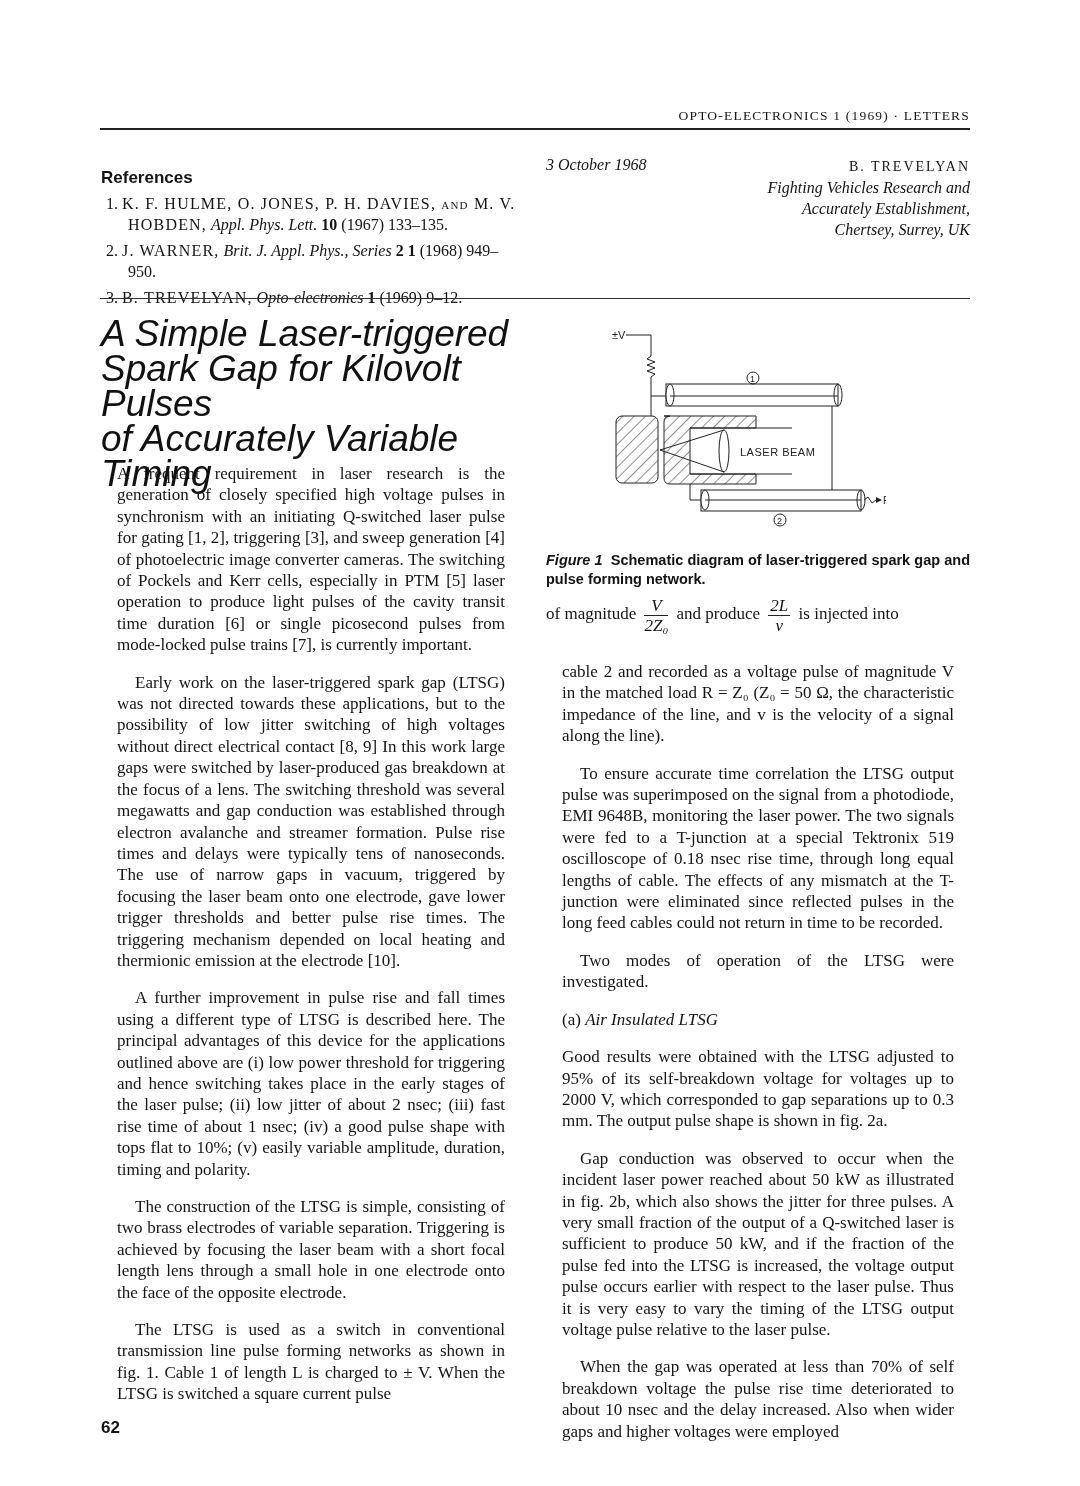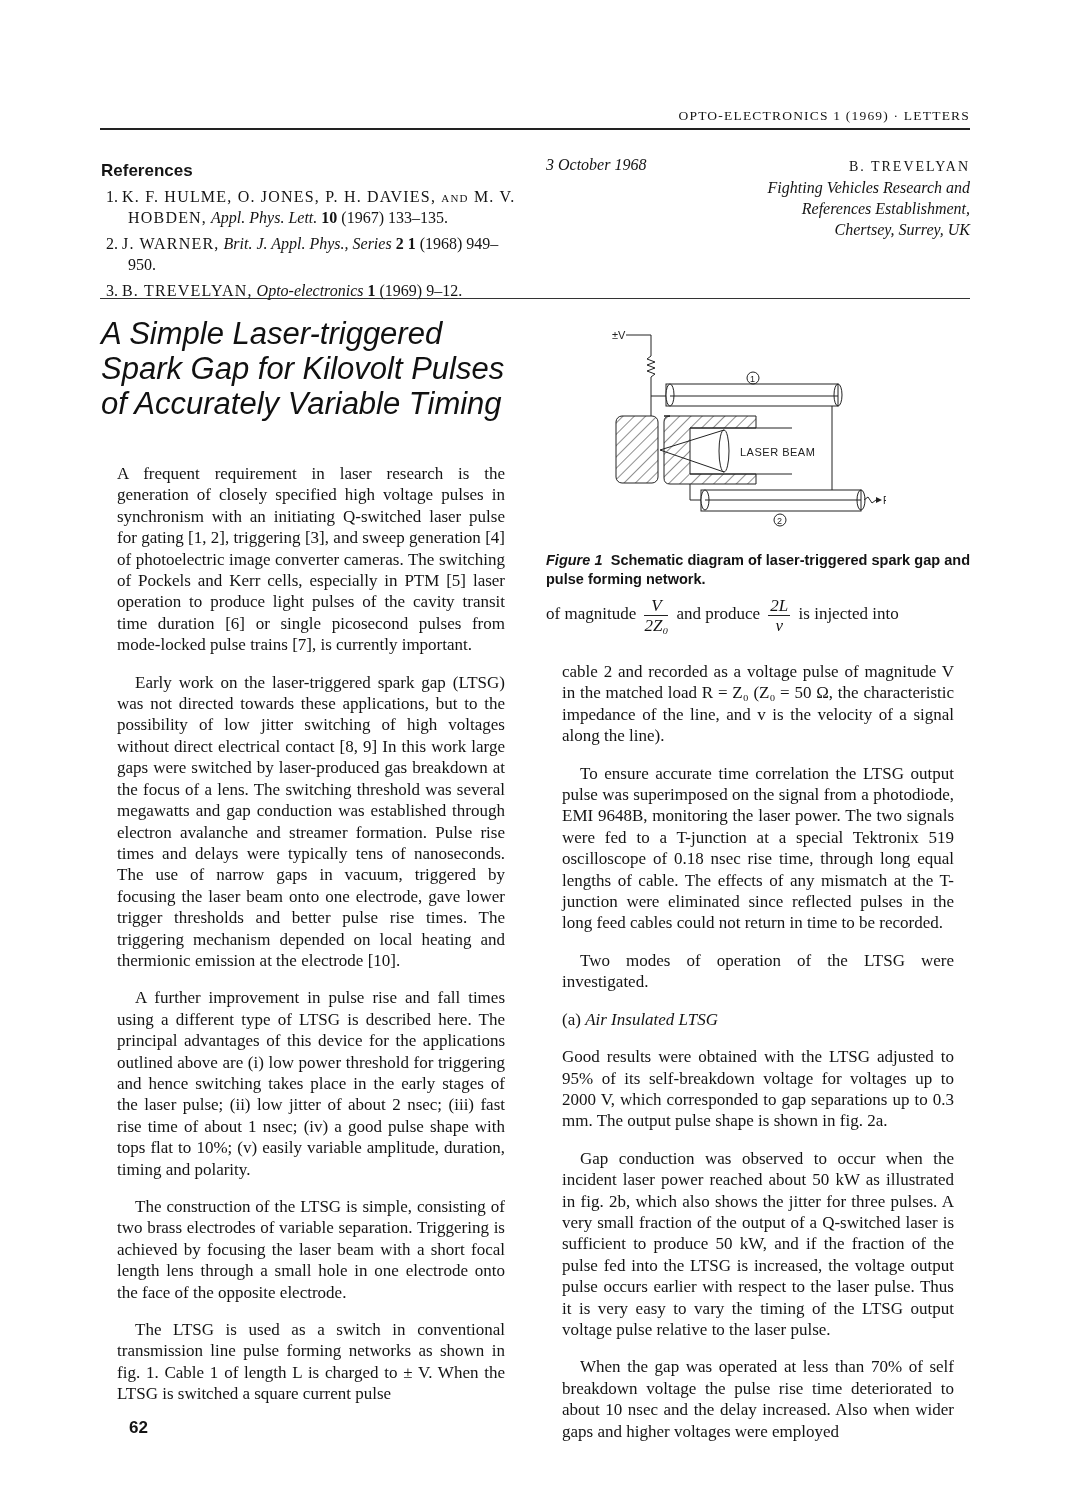--- a/index.html
+++ b/index.html
@@ -2,41 +2,41 @@
 <html><head>
 <meta charset="utf-8">
 <style>
   html, body { margin:0; padding:0; background:#ffffff; }
   body { width:1080px; height:1486px; position:relative; overflow:hidden; color:#141414; font-family:"Liberation Serif", "DejaVu Serif", serif; }
   .abs { position:absolute; }
   .running-head { left:540px; top:108px; width:430px; text-align:right; font-size:13.5px; letter-spacing:1.2px; }
   .rule-top { left:100px; top:128px; width:870px; height:0; border-top:2px solid #222; }
   .rule-mid { left:100px; top:298px; width:870px; height:0; border-top:1.5px solid #333; }
   .refs { left:101px; top:155px; width:425px; font-size:16px; line-height:21px; }
-  .refs h3 { margin:5px 0 2px 0; font-family:"Liberation Sans","DejaVu Sans",sans-serif; font-weight:bold; font-size:17px; }
+  .refs h3 { margin:12px 0 2px 0; font-family:"Liberation Sans","DejaVu Sans",sans-serif; font-weight:bold; font-size:17px; }
   .ref { padding-left:22px; text-indent:-22px; margin:5px; }
   .sc { font-variant:small-caps; letter-spacing:1.2px; }
   .date { left:546px; top:156px; font-style:italic; font-size:16px; }
   .author { left:650px; top:156px; width:320px; text-align:right; font-size:16px; line-height:21px; }
   .author .name { letter-spacing:2px; font-size:14px; }
   .author .aff { font-style:italic; }
-  .title { left:101px; top:316px; width:430px; font-family:"Liberation Sans","DejaVu Sans",sans-serif; font-style:italic; font-size:31px; line-height:35px; color:#111; }
+  .title { left:101px; top:316px; width:430px; font-family:"Liberation Sans","DejaVu Sans",sans-serif; font-style:italic; font-size:37px; line-height:35px; color:#111; }
   .col { font-size:17px; line-height:21.4px; text-align:justify; }
   .col p { margin:16px; }
   .col p.ind { text-indent:18px; }
   .col-left { left:101px; top:447px; width:420px; }
   .col-right { left:546px; top:645px; width:424px; }
   .fig { left:596px; top:318px; width:290px; height:210px; }
   .caption { left:546px; top:551px; width:424px; font-family:"Liberation Sans","DejaVu Sans",sans-serif; font-size:14.5px; line-height:19px; text-align:justify;font-weight:bold; }
   .caption .lab { font-style:italic; }
   .formula-line { left:546px; top:596px; width:424px; font-size:17px; height:48px; }
   .frac { display:inline-block; vertical-align:middle; text-align:center; font-style:italic; margin:0 4px; }
   .frac span { display:block; line-height:19px; }
   .frac .num { border-bottom:1px solid #222; padding:0 2px; }
-  .pagenum { left:101px; top:1418px; font-family:"Liberation Sans","DejaVu Sans",sans-serif; font-weight:bold; font-size:17px;margin-left:28px; }
+  .pagenum { left:101px; top:1418px; font-family:"Liberation Sans","DejaVu Sans",sans-serif; font-weight:bold; font-size:17px; }
   .ital { font-style:italic; }
 </style>
 </head>
 <body>
 
 <div class="abs running-head">OPTO-ELECTRONICS 1 (1969) · LETTERS</div>
 <div class="abs rule-top"></div>
 
 <div class="abs refs">
   <h3>References</h3>
@@ -60,21 +60,21 @@
     <span class="ital">Opto-electronics</span>
     <b>1</b>
     <span>(1969) 9–12.</span>
   </p>
 </div>
 
 <div class="abs date">3 October 1968</div>
 <div class="abs author">
   <div class="name">B. TREVELYAN</div>
   <div class="aff">Fighting Vehicles Research and</div>
-  <div class="aff">References Establishment,</div>
+  <div class="aff">Accurately Establishment,</div>
   <div class="aff">Chertsey, Surrey, UK</div>
 </div>
 
 <div class="abs rule-mid"></div>
 
 <div class="abs title">
   <div>A Simple Laser-triggered</div>
   <div>Spark Gap for Kilovolt Pulses</div>
   <div>of Accurately Variable Timing</div>
 </div>

